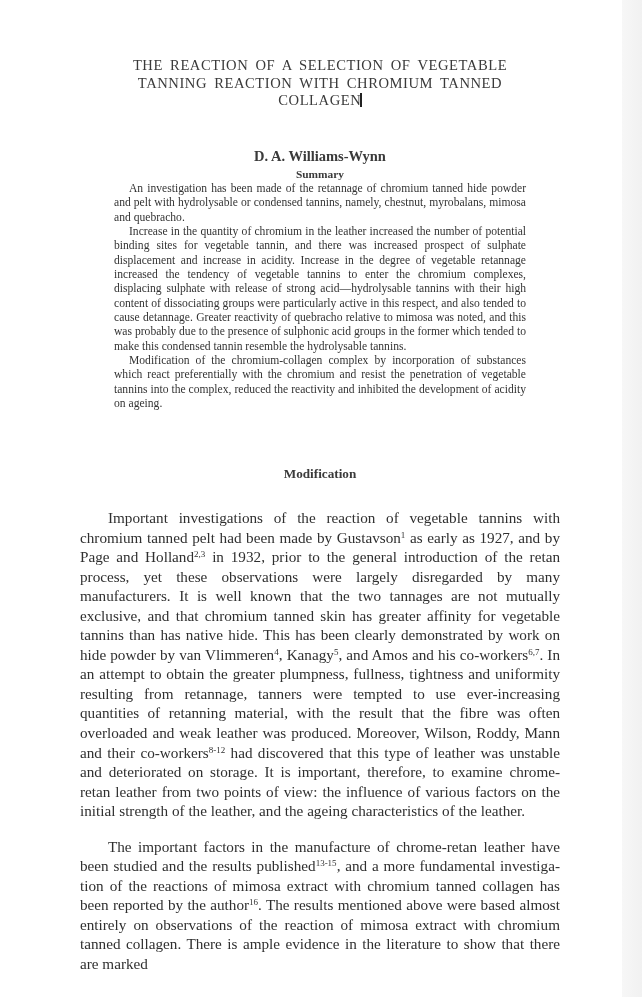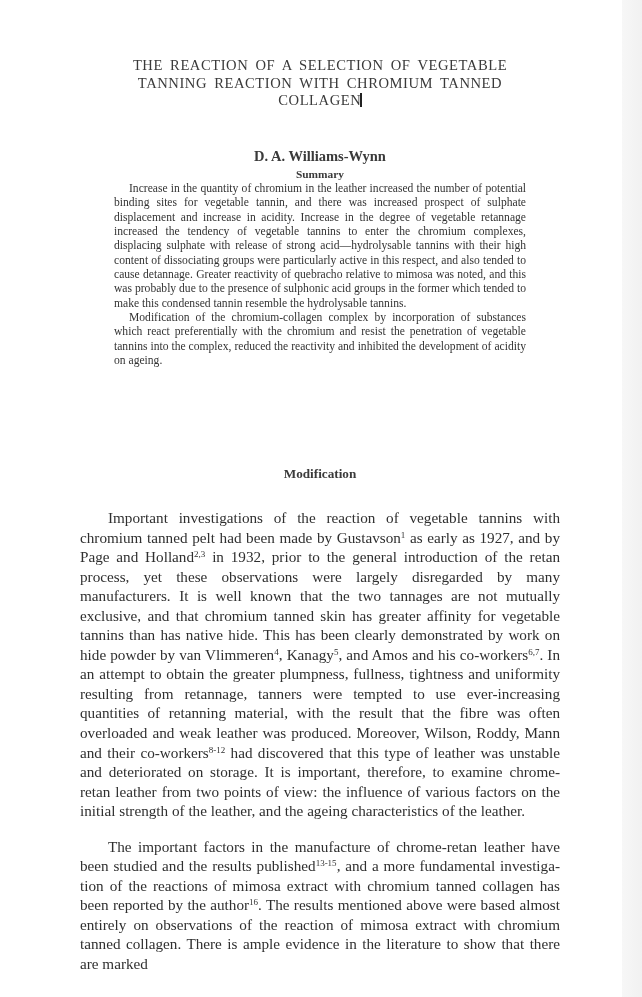--- a/index.html
+++ b/index.html
@@ -61,20 +61,21 @@
     <span class="line">THE REACTION OF A SELECTION OF VEGETABLE</span>
     <span class="line">TANNING REACTION WITH CHROMIUM TANNED</span>
     <span class="line"><span>COLLAGEN</span><span class="cursor"></span></span>
   </div>
 
   <div class="author">D. A. Williams-Wynn</div>
 
   <div class="summary-heading">Summary</div>
 
   <div class="summary">
+    <p>An investigation has been made of the retannage of chromium tanned hide powder and pelt with hydrolysable or condensed tannins, namely, chestnut, myrobalans, mimosa and quebracho.</p>
     <p>Increase in the quantity of chromium in the leather increased the number of potential binding sites for vegetable tannin, and there was increased prospect of sulphate displacement and increase in acidity. Increase in the degree of vegetable retannage increased the tendency of vegetable tannins to enter the chromium complexes, displacing sulphate with release of strong acid—hydrolysable tannins with their high content of dissociating groups were particularly active in this respect, and also tended to cause detannage. Greater reactivity of quebracho relative to mimosa was noted, and this was probably due to the presence of sulphonic acid groups in the former which tended to make this condensed tannin resemble the hydrolysable tannins.</p>
     <p>Modification of the chromium-collagen complex by incorporation of substances which react preferentially with the chromium and resist the penetration of vegetable tannins into the complex, reduced the reactivity and inhibited the development of acidity on ageing.</p>
   </div>
 
   <div class="intro-heading">Modification</div>
 
   <div class="body-text">
     <p><span>Important investigations of the reaction of vegetable tannins with chromium tanned pelt had been made by Gustavson</span><sup>1</sup><span> as early as 1927, and by Page and Holland</span><sup>2,3</sup><span> in 1932, prior to the general introduction of the retan process, yet these observations were largely disregarded by many manufacturers. It is well known that the two tannages are not mutually exclusive, and that chromium tanned skin has greater affinity for vegetable tannins than has native hide. This has been clearly demonstrated by work on hide powder by van Vlimmeren</span><sup>4</sup><span>, Kanagy</span><sup>5</sup><span>, and Amos and his co-workers</span><sup>6,7</sup><span>. In an attempt to obtain the greater plumpness, fullness, tightness and uniformity resulting from retannage, tanners were tempted to use ever-increasing quantities of retanning material, with the result that the fibre was often overloaded and weak leather was produced. Moreover, Wilson, Roddy, Mann and their co-workers</span><sup>8-12</sup><span> had discovered that this type of leather was unstable and deteriorated on storage. It is important, therefore, to examine chrome-retan leather from two points of view: the influence of various factors on the initial strength of the leather, and the ageing characteristics of the leather.</span></p>
     <p><span>The important factors in the manufacture of chrome-retan leather have been studied and the results published</span><sup>13-15</sup><span>, and a more fundamental investiga­tion of the reactions of mimosa extract with chromium tanned collagen has been reported by the author</span><sup>16</sup><span>. The results mentioned above were based almost entirely on observations of the reaction of mimosa extract with chromium tanned collagen. There is ample evidence in the literature to show that there are marked</span></p>
   </div>

